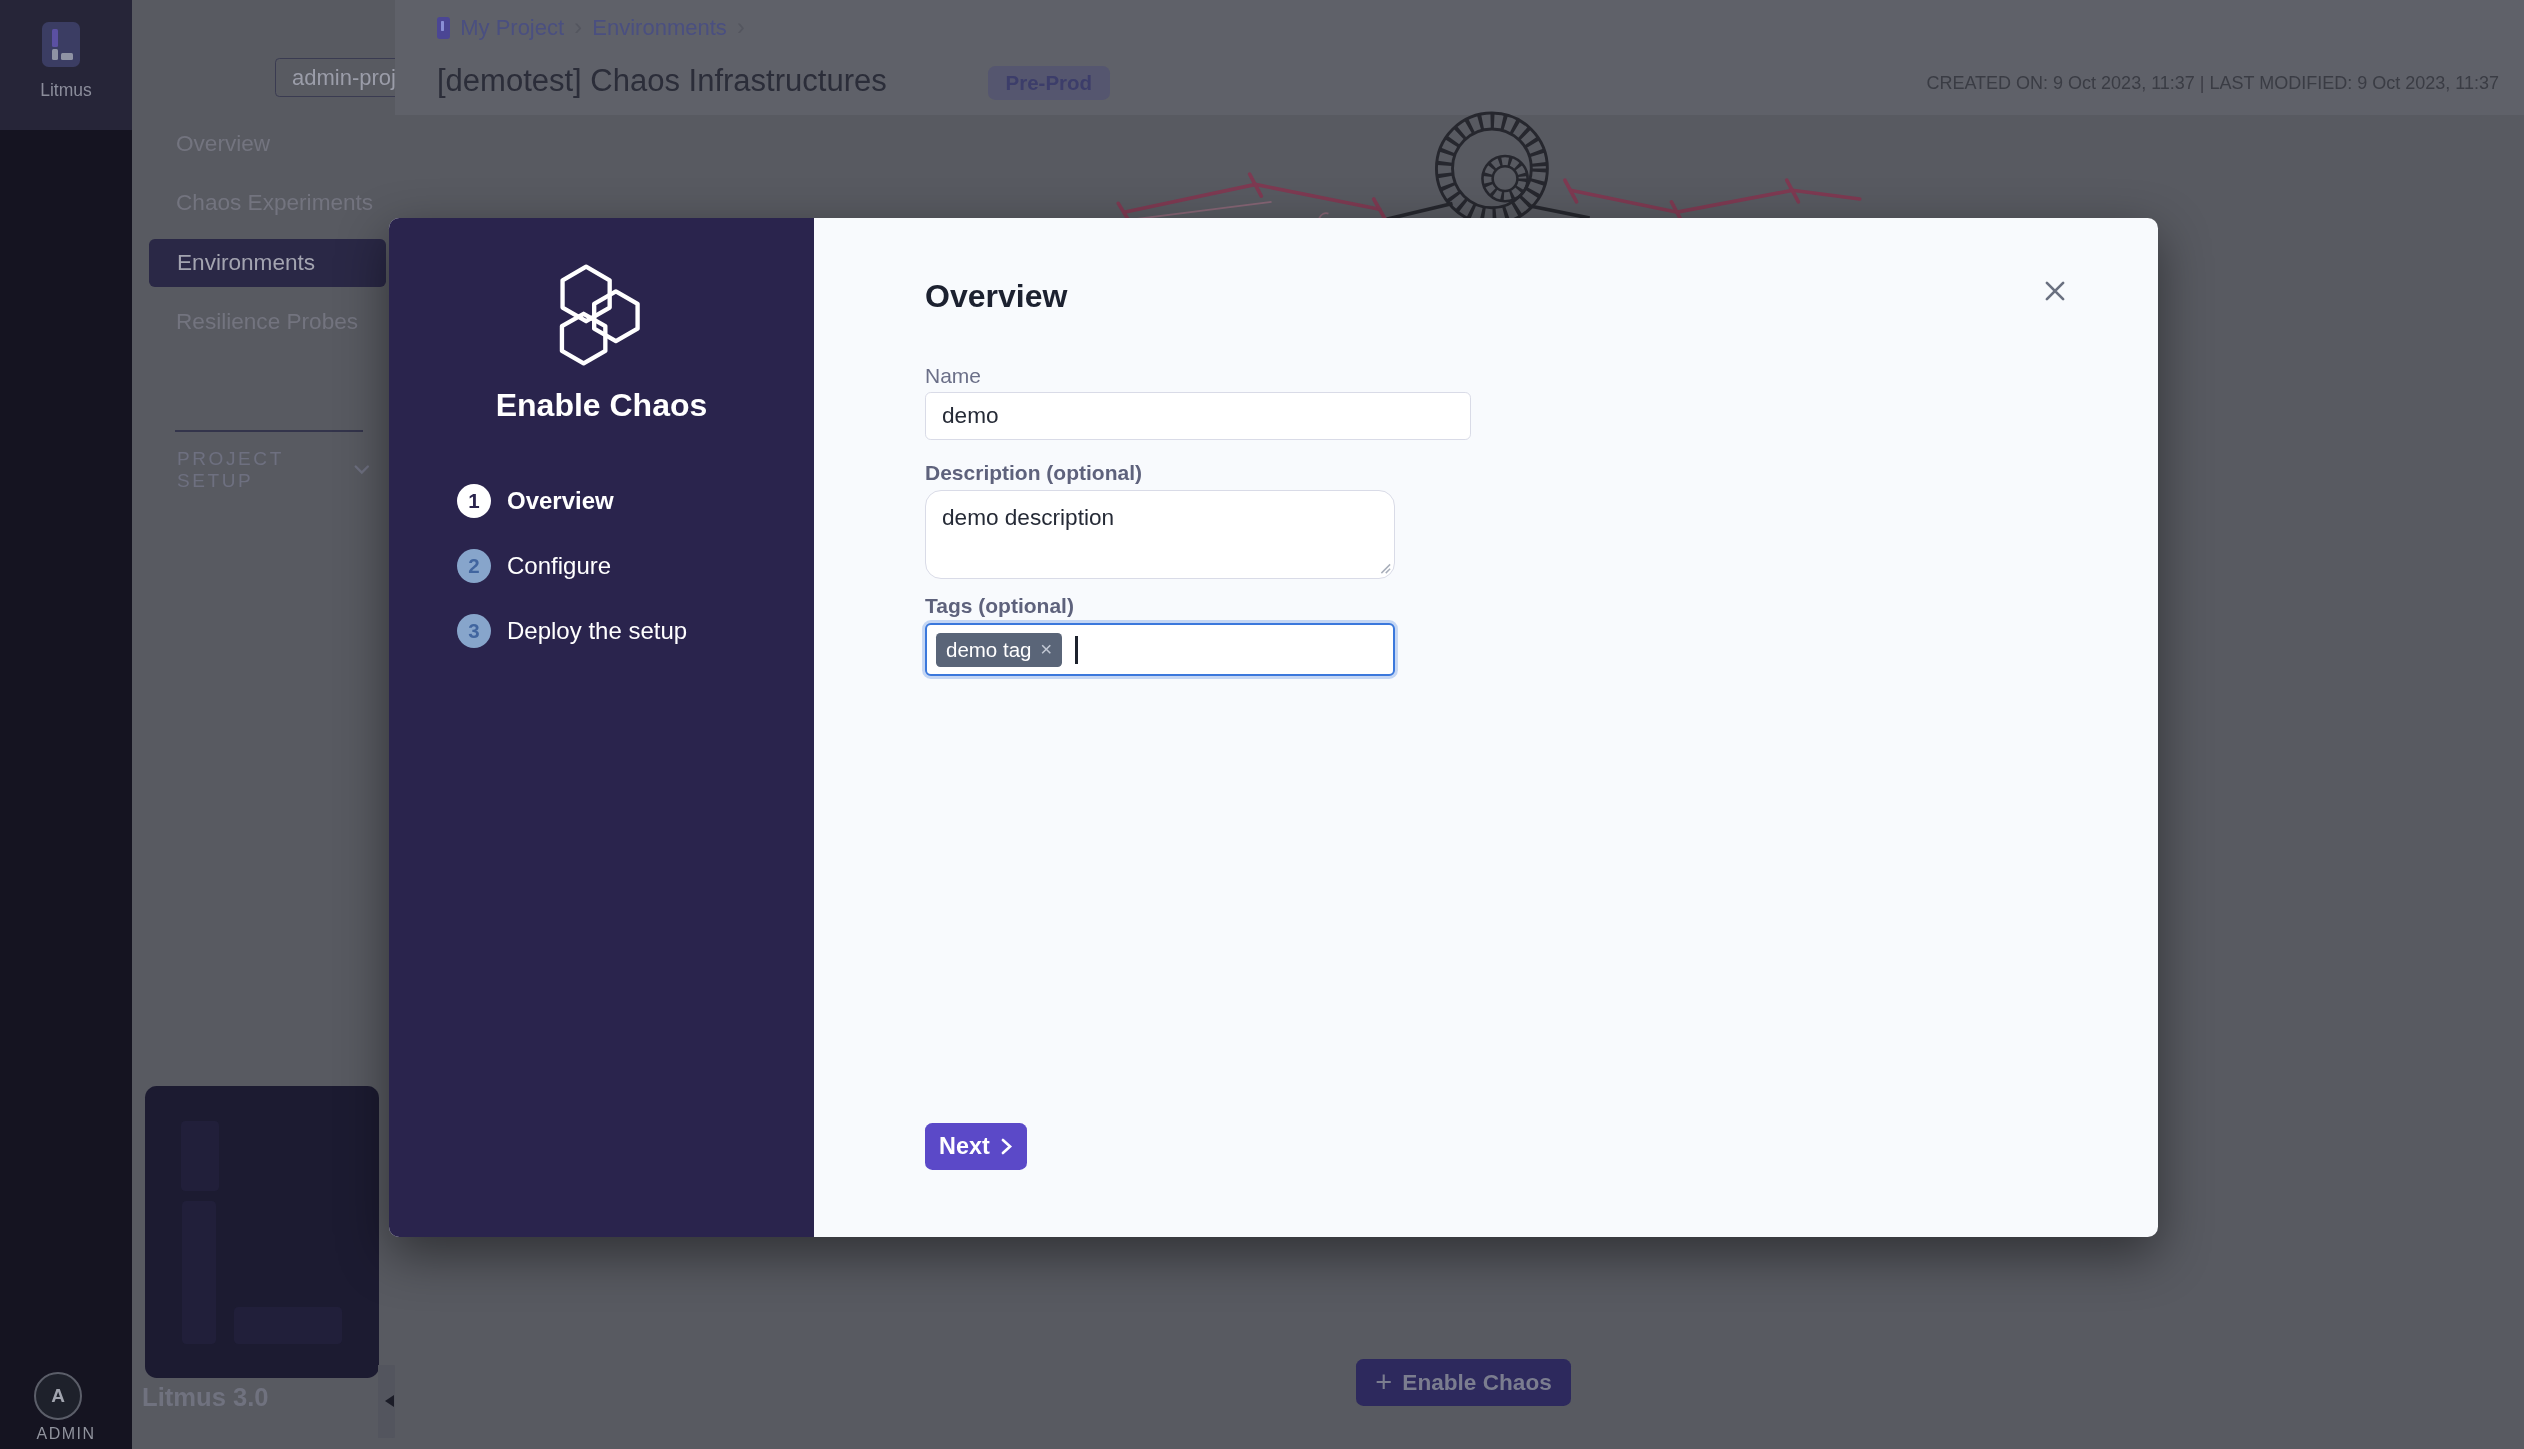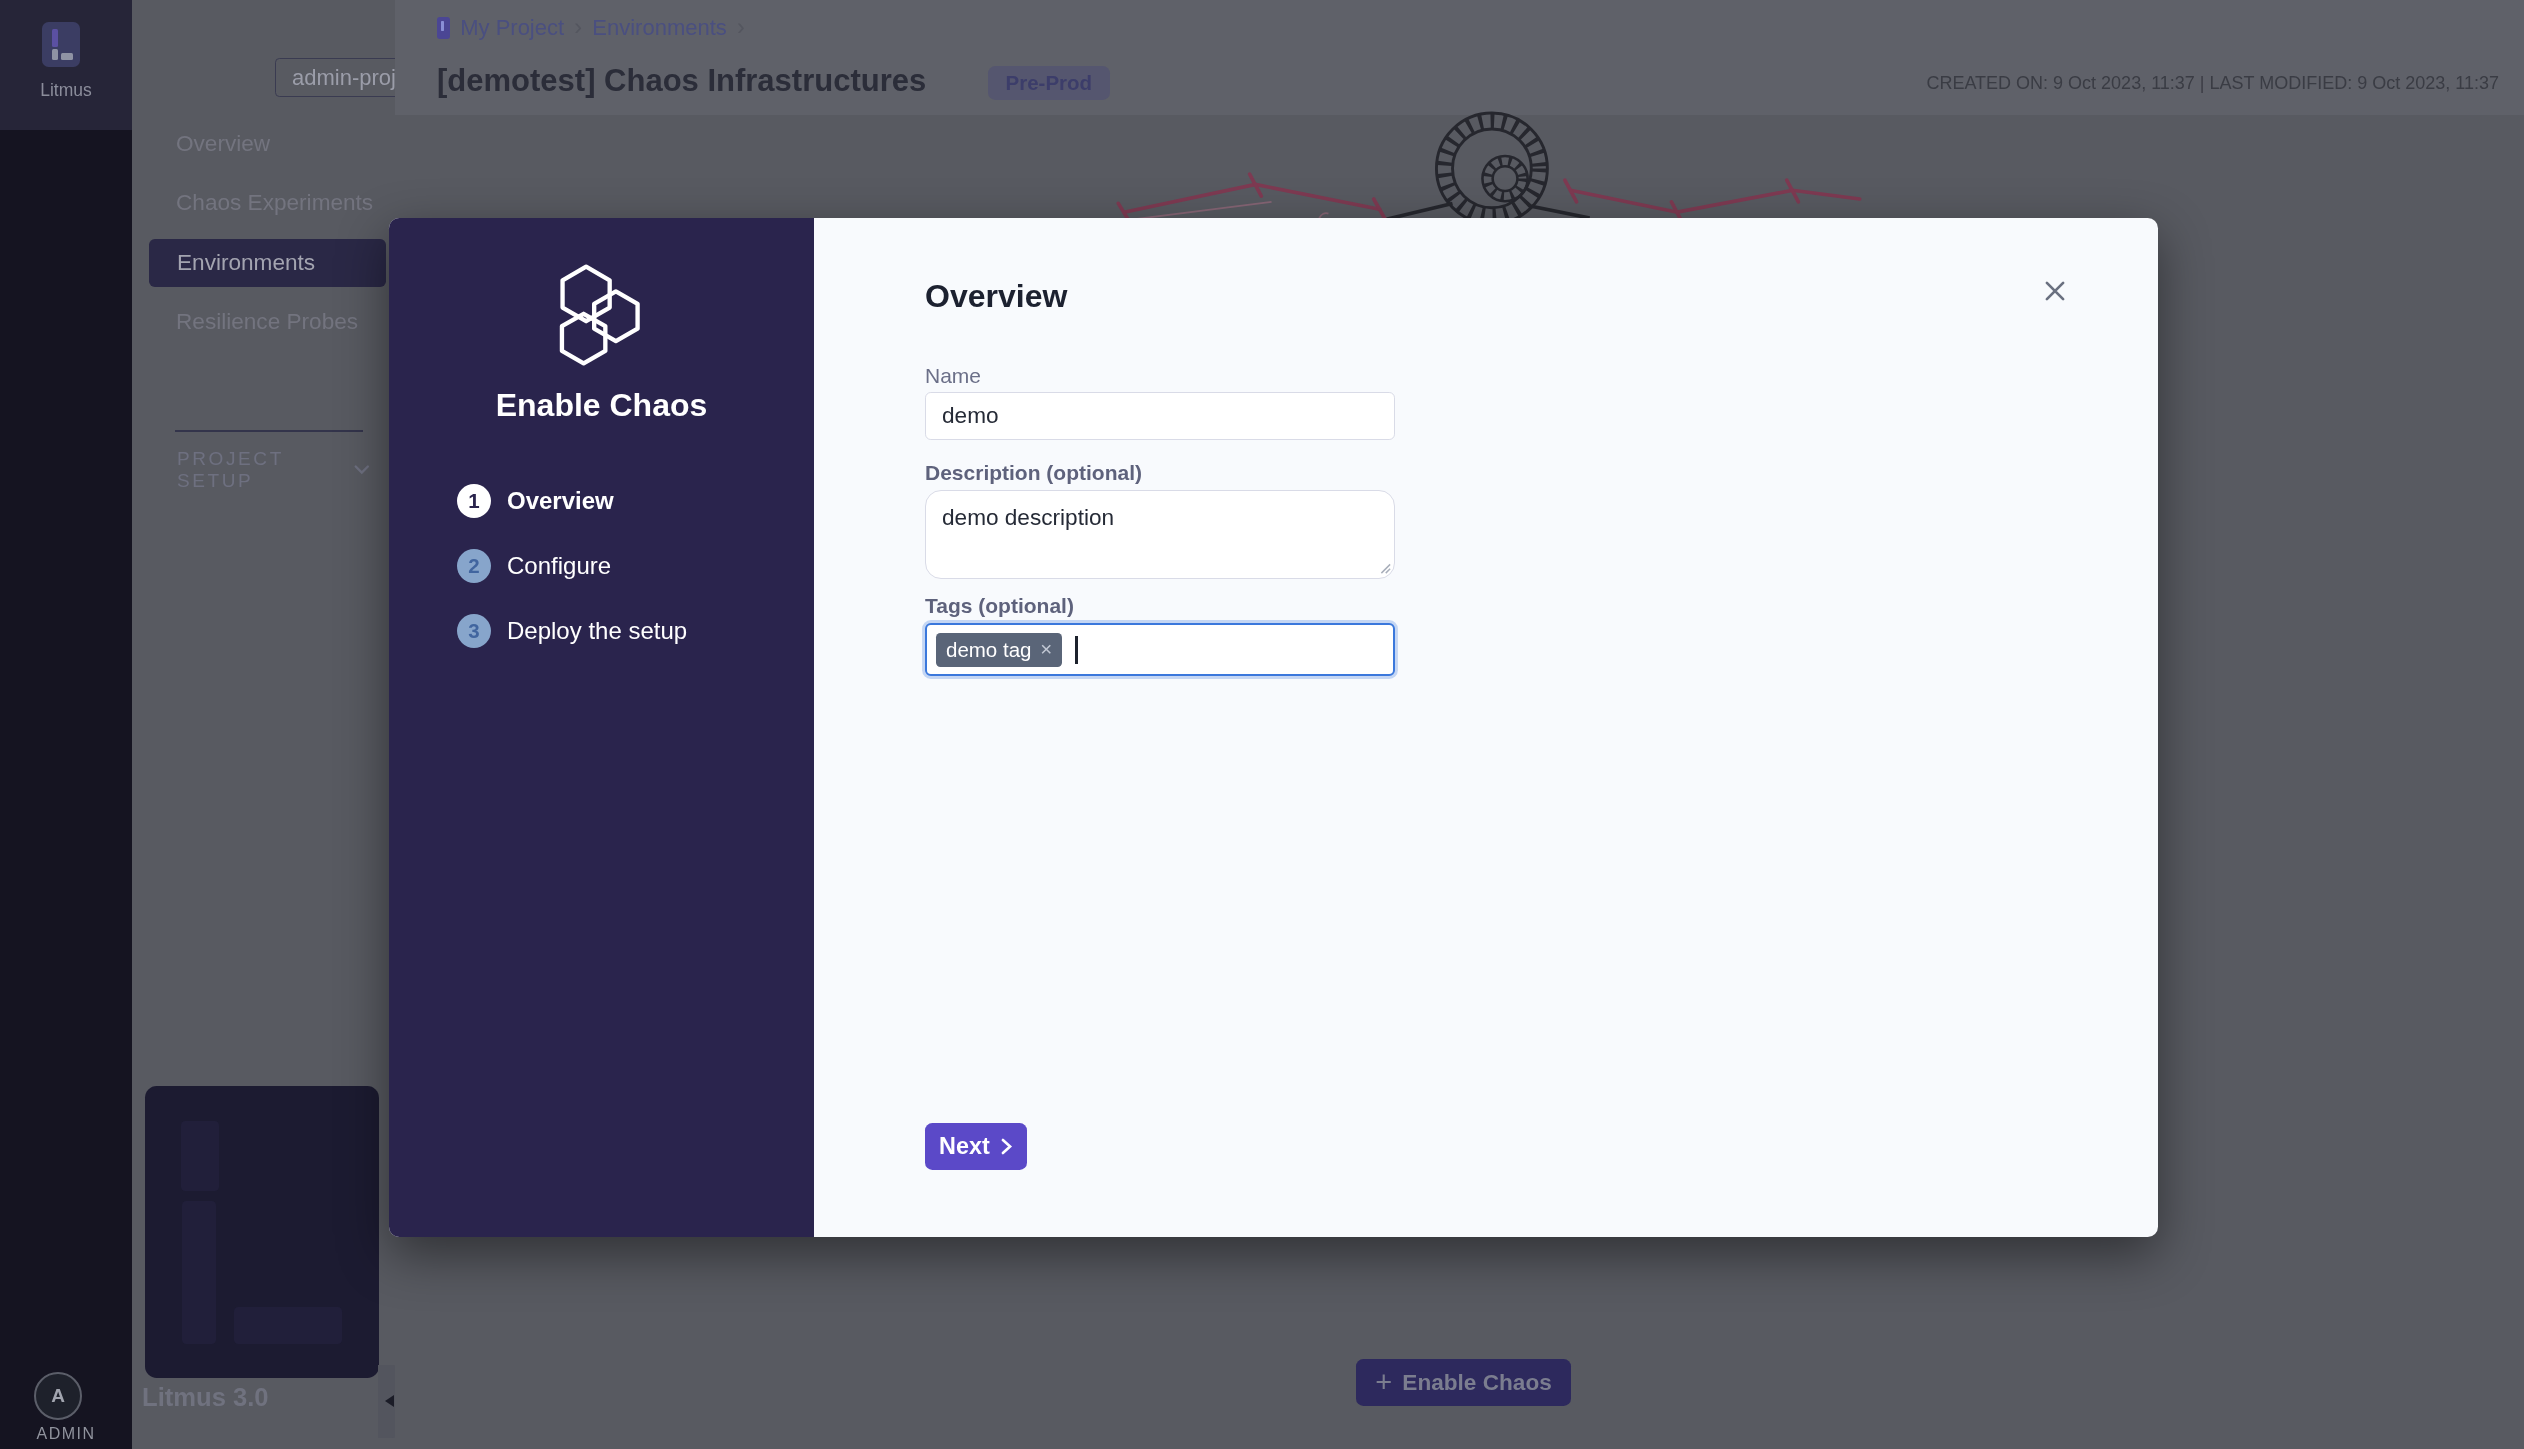--- a/index.html
+++ b/index.html
@@ -39,21 +39,21 @@
   .admin-label{left:0;top:1425px;width:132px;text-align:center;font-size:16px;letter-spacing:1.5px;color:#90939D;}
 
   
   .main-header{left:395px;top:0;width:2130px;height:115px;background:#5F6169;}
   .main-content{left:395px;top:115px;width:2130px;height:1334px;background:#585A61;}
   .breadcrumb{left:437px;top:13px;height:29px;display:flex;align-items:center;gap:10.2px;}
   .bc-logo{width:13px;height:22px;background:#4B4694;border-radius:2.9px;position:relative;}
   .bc-logo-bar{position:absolute;left:3.7px;top:4.4px;width:3.7px;height:10.2px;background:#8A8FD6;border-radius:0.7px;}
   .bc-link{font-size:22px;color:#4A4F80;cursor:pointer;}
   .bc-sep{font-size:23.4px;color:#54565F;}
-  .page-title{left:437px;top:63px;font-size:31px;font-weight:bold;color:#2B2D39;}
+  .page-title{left:437px;top:63px;font-size:31px;font-weight:normal;color:#2B2D39;}
   .env-badge{left:988px;top:66px;height:34px;padding:0 17.5px;border-radius:7.3px;background:#55566F;
              display:flex;align-items:center;font-size:20.5px;font-weight:bold;color:#3C3D6A;}
   .meta-text{right:26px;top:73px;font-size:18px;color:#3A3C44;}
   .sketch{left:1096px;top:110px;}
   .bg-enable-btn{left:1356px;top:1359px;width:215px;height:47px;border-radius:7.3px;background:#2D295D;
                  display:flex;align-items:center;justify-content:center;gap:10.2px;cursor:pointer;}
   .bg-enable-plus{font-size:29px;font-weight:400;color:#7B7D8F;line-height:29px;}
   .bg-enable-label{font-size:22.6px;font-weight:700;color:#7B7D8F;}
 
   
@@ -66,21 +66,21 @@
   .step{display:flex;align-items:center;gap:16px;cursor:pointer;}
   .step-circle{width:34px;height:34px;border-radius:50%;display:flex;align-items:center;justify-content:center;
                font-size:20.5px;font-weight:bold;background:#87A5CB;color:#41659F;flex:0 0 34px;}
   .step.active .step-circle{background:#FFFFFF;color:#2A244D;}
   .step-label{font-size:24px;color:#FFFFFF;}
   .step.active .step-label{font-weight:bold;}
   .form-heading{left:536px;top:60px;font-size:32px;font-weight:bold;color:#1C2130;}
   .close-btn{left:1647px;top:54px;width:38px;height:38px;display:flex;align-items:center;justify-content:center;cursor:pointer;}
   .field-label{left:536px;font-size:21px;color:#6B6F88;}
   .field-label.bold{font-weight:bold;color:#5E627C;}
-  .text-input{left:536px;width:470px;height:48px;border:1.5px solid #D9DBE7;border-radius:5.8px;background:#FFFFFF;
+  .text-input{left:536px;width:546px;height:48px;border:1.5px solid #D9DBE7;border-radius:5.8px;background:#FFFFFF;
               padding:0 16px;box-sizing:border-box;font-size:22.6px;color:#252A36;font-family:inherit;outline:none;}
   .textarea{left:536px;top:272px;width:470px;height:89px;border:1.5px solid #D9DBE7;border-radius:16px;background:#FFFFFF;
             padding:11.7px 16px;box-sizing:border-box;font-size:22.6px;color:#252A36;font-family:inherit;resize:none;outline:none;line-height:1.3;}
   .resize-handle{left:988px;top:342px;}
   .tags-box{left:536px;top:405px;width:470px;height:53px;border:2.2px solid #3B78DC;border-radius:5.8px;background:#FFFFFF;
             box-shadow:0 0 0 2.9px rgba(77,134,224,0.30);box-sizing:border-box;display:flex;align-items:center;gap:13px;padding:0 8.8px;cursor:text;}
   .tag-chip{height:34px;padding:0 10.2px;border-radius:4.4px;background:#5A6578;display:flex;align-items:center;gap:8.8px;justify-content:center;}
   .tag-chip-label{font-size:20.5px;color:#FFFFFF;}
   .tag-remove{font-size:20.5px;color:#C2C8D4;cursor:pointer;line-height:20.5px;}
   .caret{width:2.2px;height:28px;background:#1D222D;animation:blink 1.1s step-end infinite;}

